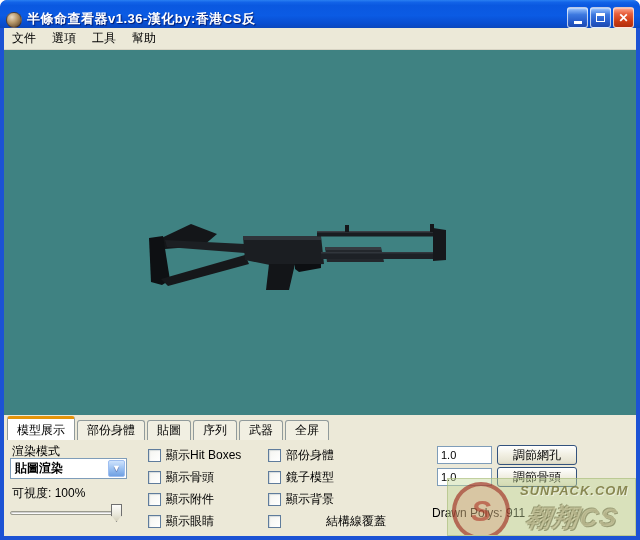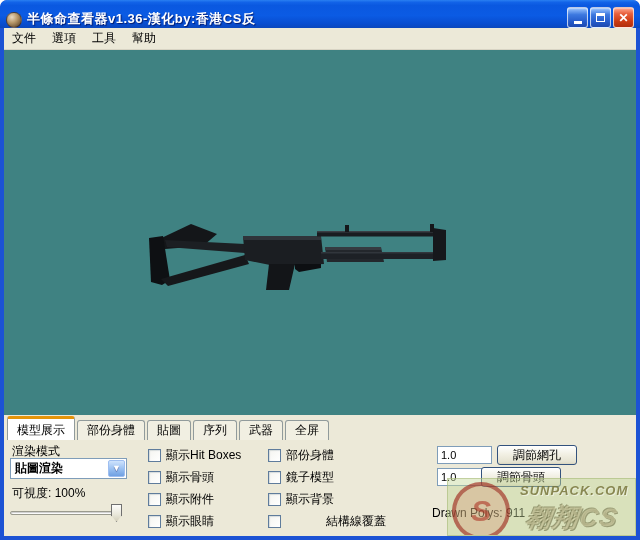--- a/index.html
+++ b/index.html
@@ -270,21 +270,21 @@
       </div>
       <div class="cb-row" style="left:264px; top:73px;gap:40px;">
         <div class="cb-box"></div>
         <div class="cb-label">結構線覆蓋</div>
       </div>
 
       <input class="txt-input" style="left: 433px; top: 6px;" value="1.0">
       <input class="txt-input" style="left: 433px; top: 28px;" value="1.0">
 
       <button class="xp-btn" style="left:493px; top:5px;">調節網孔</button>
-      <button class="xp-btn" style="left:477px; top:27px;">調節骨頭</button>
+      <button class="xp-btn" style="left:493px; top:27px;">調節骨頭</button>
 
       <div class="status-text">Drawn Polys: 911</div>
 
       <div class="watermark">
         <div class="wm-circle">
           <span class="wm-s">S</span>
         </div>
         <div class="wm-text">SUNPACK.COM</div>
         <div class="wm-logo">翱翔CS</div>
       </div>

